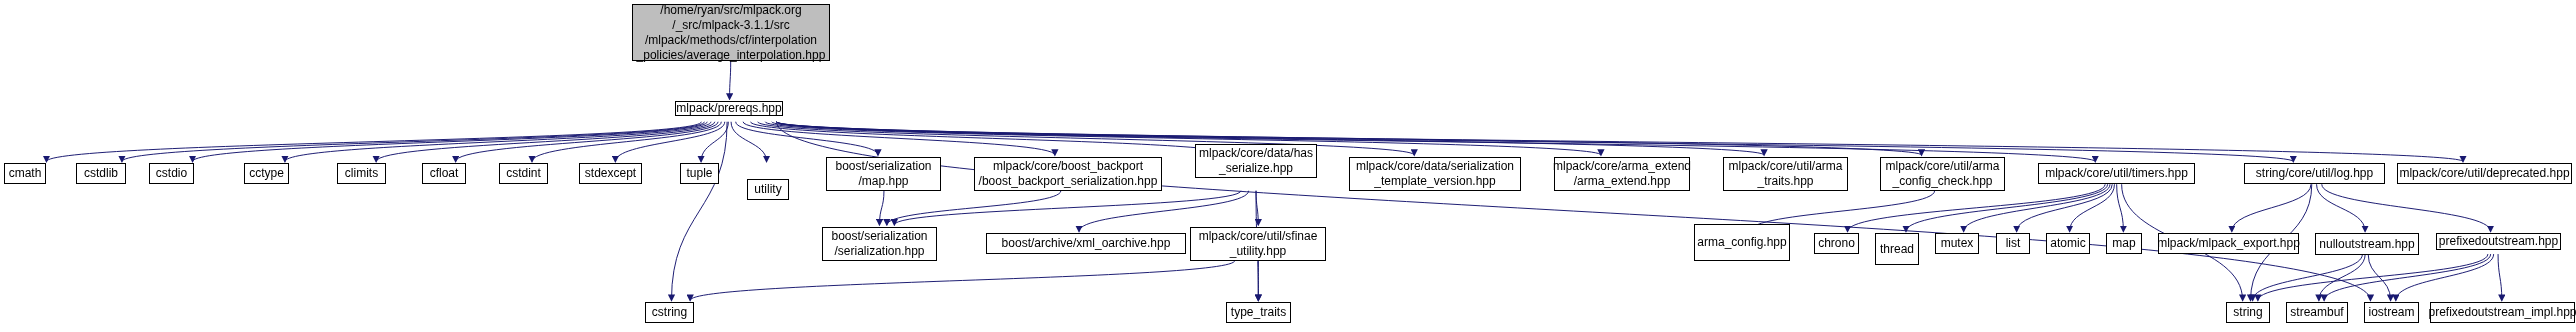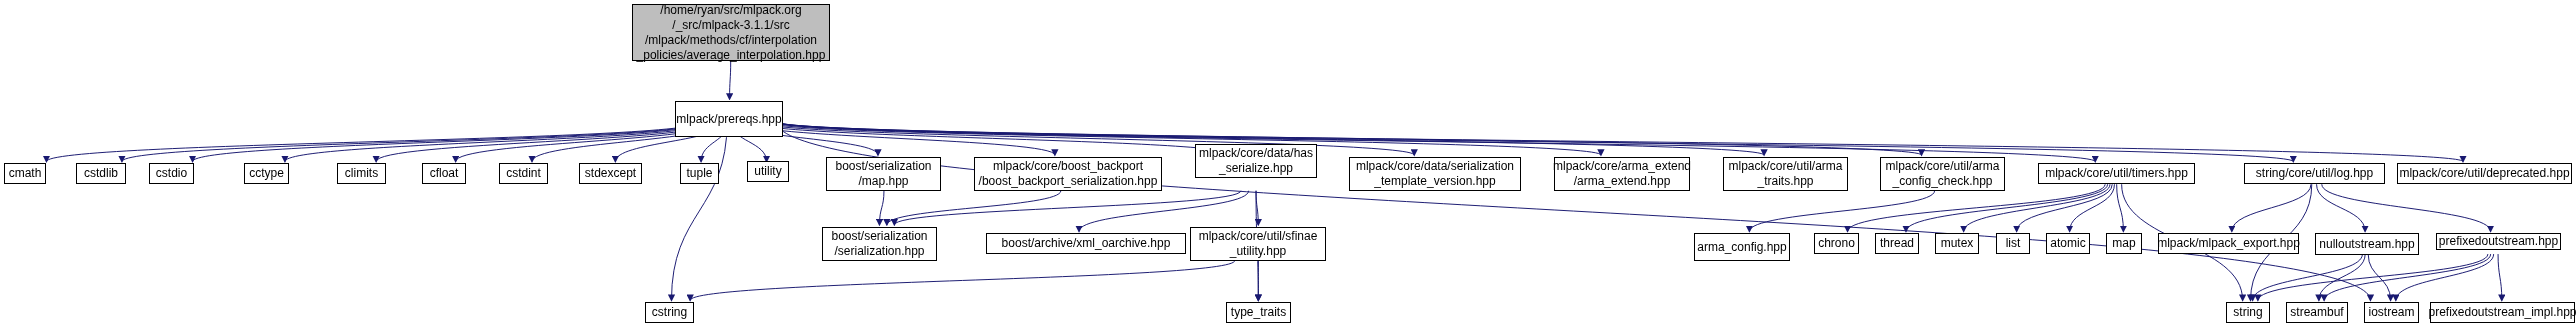--- a/index.html
+++ b/index.html
@@ -83,32 +83,32 @@
       <path d="M3068.08,313 C3068.08,341.5 2862.92,341.5 2862.92,370" class="edge" stroke="#191970" marker-end="url(#arrow)"></path>
       <path d="M3064.68,313 C3064.68,341.5 2781.32,341.5 2781.32,370" class="edge" stroke="#191970" marker-end="url(#arrow)"></path>
       <path d="M3077.2,313 C3077.2,341.5 3081.8,341.5 3081.8,370" class="edge" stroke="#191970" marker-end="url(#arrow)"></path>
     </svg>
 
   <div class="node root" style="left: 632px; top: 4px; width: 198px; height: 57px; background: rgb(190, 190, 190);">/home/ryan/src/mlpack.org
 /_src/mlpack-3.1.1/src
 /mlpack/methods/cf/interpolation
 _policies/average_interpolation.hpp</div>
 
-  <div class="node" style="left:675px;top:101px;width:108px;height:36px">mlpack/prereqs.hpp</div>
+  <div class="node" style="left:675px;top:101px;width:108px;height:15px">mlpack/prereqs.hpp</div>
 
   <div class="node" style="left:4px;top:163px;width:42px;height:21px">cmath</div>
   <div class="node" style="left:76px;top:163px;width:50px;height:21px">cstdlib</div>
   <div class="node" style="left:149px;top:163px;width:45px;height:21px">cstdio</div>
   <div class="node" style="left:244px;top:163px;width:45px;height:21px">cctype</div>
   <div class="node" style="left:337px;top:163px;width:49px;height:21px">climits</div>
   <div class="node" style="left:422px;top:163px;width:44px;height:21px">cfloat</div>
   <div class="node" style="left:499px;top:163px;width:49px;height:21px">cstdint</div>
   <div class="node" style="left:579px;top:163px;width:63px;height:21px">stdexcept</div>
   <div class="node" style="left:680px;top:163px;width:39px;height:21px">tuple</div>
-  <div class="node" style="left:747px;top:161px;width:42px;height:21px">utility</div>
+  <div class="node" style="left:747px;top:179px;width:42px;height:21px">utility</div>
   <div class="node" style="left:826px;top:157px;width:115px;height:34px">boost/serialization
 /map.hpp</div>
   <div class="node" style="left:974px;top:157px;width:188px;height:34px">mlpack/core/boost_backport
 /boost_backport_serialization.hpp</div>
   <div class="node" style="left:1195px;top:144px;width:122px;height:34px">mlpack/core/data/has
 _serialize.hpp</div>
   <div class="node" style="left:1349px;top:157px;width:172px;height:34px">mlpack/core/data/serialization
 _template_version.hpp</div>
   <div class="node" style="left:1554px;top:157px;width:136px;height:34px">mlpack/core/arma_extend
 /arma_extend.hpp</div>
@@ -118,23 +118,23 @@
 _config_check.hpp</div>
   <div class="node" style="left:2038px;top:163px;width:157px;height:21px">mlpack/core/util/timers.hpp</div>
   <div class="node" style="left:2244px;top:163px;width:141px;height:21px">string/core/util/log.hpp</div>
   <div class="node" style="left:2397px;top:163px;width:175px;height:21px">mlpack/core/util/deprecated.hpp</div>
 
   <div class="node" style="left:822px;top:227px;width:115px;height:34px">boost/serialization
 /serialization.hpp</div>
   <div class="node" style="left:986px;top:233px;width:200px;height:21px">boost/archive/xml_oarchive.hpp</div>
   <div class="node" style="left:1190px;top:227px;width:136px;height:34px">mlpack/core/util/sfinae
 _utility.hpp</div>
-  <div class="node" style="left:1694px;top:233px;width:96px;height:28px">arma_config.hpp</div>
+  <div class="node" style="left:1694px;top:224px;width:96px;height:37px">arma_config.hpp</div>
   <div class="node" style="left:1814px;top:233px;width:45px;height:21px">chrono</div>
-  <div class="node" style="left:1875px;top:233px;width:44px;height:21px">thread</div>
+  <div class="node" style="left:1875px;top:233px;width:44px;height:32px">thread</div>
   <div class="node" style="left:1935px;top:233px;width:44px;height:21px">mutex</div>
   <div class="node" style="left:1996px;top:233px;width:34px;height:21px">list</div>
   <div class="node" style="left:2046px;top:233px;width:44px;height:21px">atomic</div>
   <div class="node" style="left:2106px;top:233px;width:36px;height:21px">map</div>
   <div class="node" style="left:2158px;top:233px;width:141px;height:21px">mlpack/mlpack_export.hpp</div>
   <div class="node" style="left:2315px;top:233px;width:104px;height:22px">nulloutstream.hpp</div>
   <div class="node" style="left:2436px;top:233px;width:125px;height:17px">prefixedoutstream.hpp</div>
 
   <div class="node" style="left:645px;top:302px;width:49px;height:21px">cstring</div>
   <div class="node" style="left:1226px;top:302px;width:65px;height:21px">type_traits</div>

